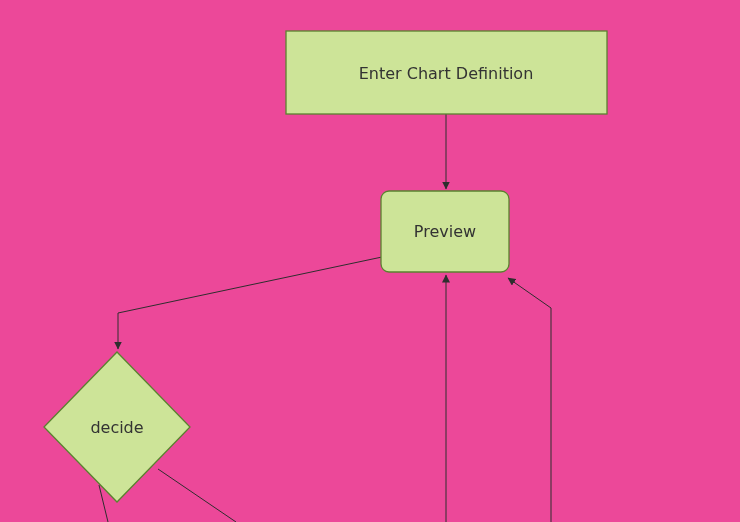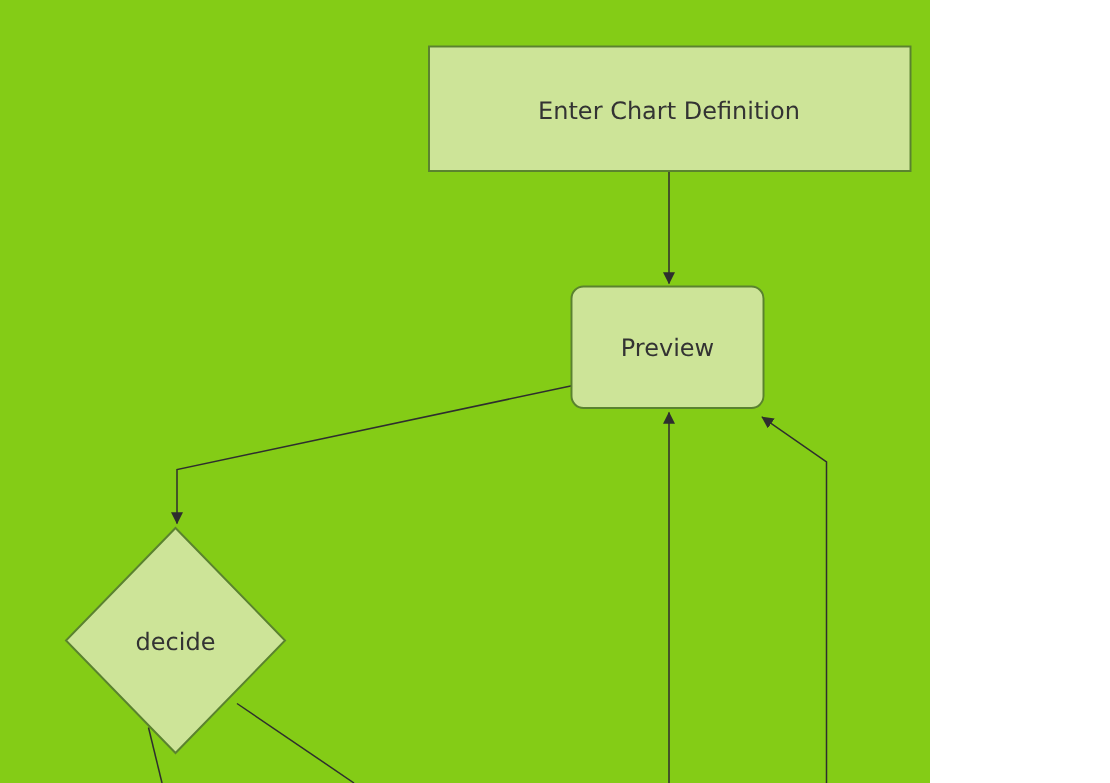--- a/index.html
+++ b/index.html
@@ -2,23 +2,23 @@
 <html><head>
 <meta charset="utf-8">
 <style>
   html, body {
     margin: 0;
     padding: 0;
     background: #ffffff;
   }
   .stage {
     position: relative;
-    width: 620px;
+    width: 740px;
     height: 522px;
-    background: #84cc16;
+    background: #ec4899;
     overflow: hidden;
     font-family: "DejaVu Sans", "Liberation Sans", sans-serif;
   }
   svg { display: block; }
   .node-shape {
     fill: #cde498;            
     stroke: #5a822f;          
     stroke-width: 1.3;
   }
   .edge {

